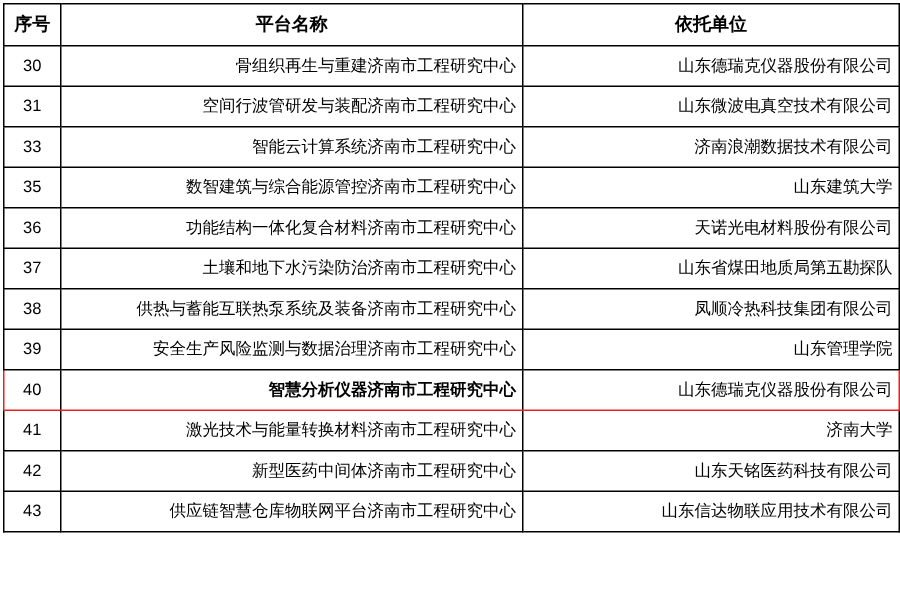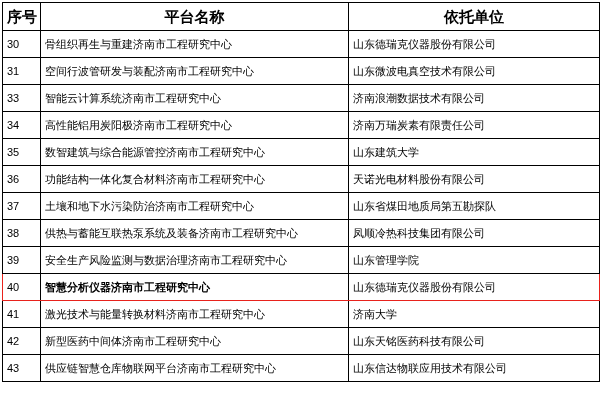--- a/index.html
+++ b/index.html
@@ -39,29 +39,30 @@
     font-size: 11px;
     line-height: 13px;
     height: 26px;
     vertical-align: middle;
     white-space: nowrap;
     overflow: hidden;
   }
   table.doc-table th {
     text-align: center;
     font-weight: bold;
-    font-size: 15px;
+    font-size: 12px;
     height: 27px;
   }
   td.idx {
+    text-align: center;
     font-size: 12px;
     margin-left: 17px;
   }
   td.name, td.org {
-    text-align: left;
+    text-align: right;
   }
   tr.highlight td {
     border-top: 1.6px solid #e8221c;
     border-bottom: 1.6px solid #e8221c;
   }
   tr.highlight td.idx {
     border-left: 1.6px solid #e8221c;
     font-weight: normal;
   }
   tr.highlight td.org {
@@ -96,25 +97,20 @@
         </tr>
         <tr>
           <td class="idx">31</td>
           <td class="name">空间行波管研发与装配济南市工程研究中心</td>
           <td class="org">山东微波电真空技术有限公司</td>
         </tr>
         <tr>
           <td class="idx">33</td>
           <td class="name">智能云计算系统济南市工程研究中心</td>
           <td class="org">济南浪潮数据技术有限公司</td>
-        </tr>
-        <tr>
-          <td class="idx">34</td>
-          <td class="name">高性能铝用炭阳极济南市工程研究中心</td>
-          <td class="org">济南万瑞炭素有限责任公司</td>
         </tr>
         <tr>
           <td class="idx">35</td>
           <td class="name">数智建筑与综合能源管控济南市工程研究中心</td>
           <td class="org">山东建筑大学</td>
         </tr>
         <tr>
           <td class="idx">36</td>
           <td class="name">功能结构一体化复合材料济南市工程研究中心</td>
           <td class="org">天诺光电材料股份有限公司</td>

